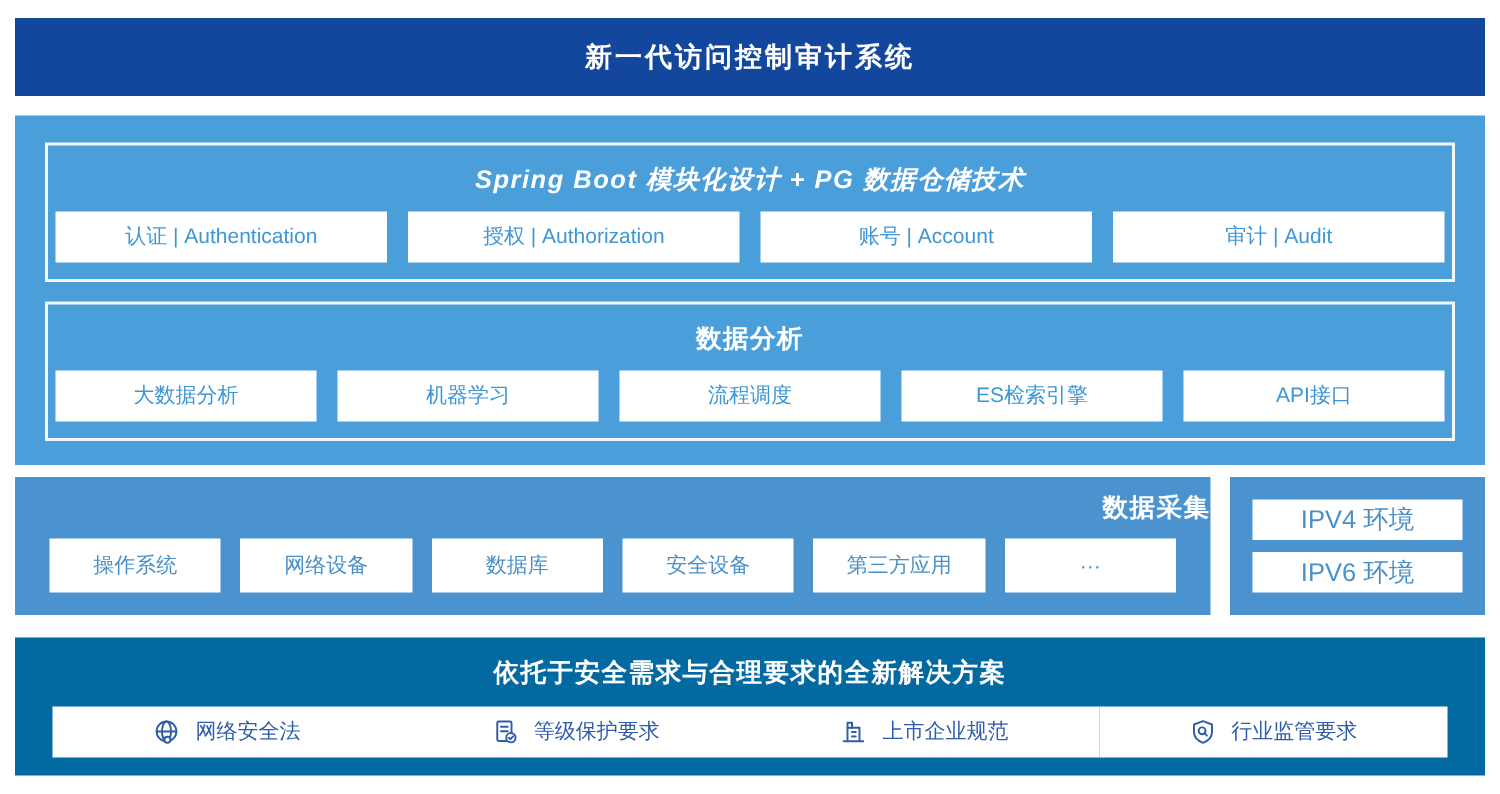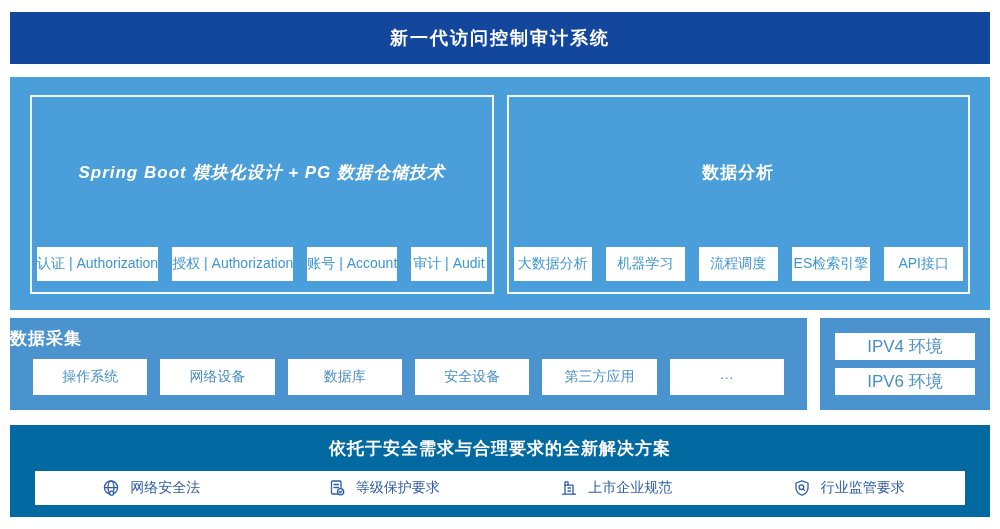--- a/index.html
+++ b/index.html
@@ -9,33 +9,33 @@
   }
   .band { position:absolute; left:10px; width:980px; box-sizing:border-box; }
 
   
   .header-band { top:12px; height:52px; background:#13479D;
     display:flex; align-items:center; justify-content:center; }
   .header-title { color:#fff; font-size:18px; font-weight:bold; letter-spacing:2px; }
 
   
   .platform-band { top:77px; height:233px; background:#4A9EDA;
-    padding:18px 20px 16px; display:flex; gap:13px; }
+    padding:18px 20px 16px; display:flex; flex-direction:column; gap:13px; }
   .panel { flex:1; border:2px solid #F4F8FC; display:flex; flex-direction:column; min-height:0; }
   .panel-title { flex:1; display:flex; align-items:center; justify-content:center;
     color:#fff; font-size:17px; font-weight:bold; letter-spacing:1px; }
   .panel-title.italic { font-style:italic; }
   .panel-row { display:flex; gap:14px; padding:0 5px 11px; }
   .wbox { flex:1; background:#fff; height:34px; display:flex; align-items:center;
     justify-content:center; font-size:14px; color:#3E96D5; white-space:nowrap; }
 
   
   .collect-main { position:absolute; left:10px; top:318px; width:797px; height:92px;
     background:#4B93CF; display:flex; flex-direction:column; box-sizing:border-box; }
-  .collect-title { margin-top:9px; text-align:left; color:#fff; font-size:17px;
+  .collect-title { margin-top:9px; text-align:right; color:#fff; font-size:17px;
     font-weight:bold; letter-spacing:1px; }
   .collect-row { display:flex; gap:13px; padding:9px 23px 0; }
   .collect-row .wbox { height:36px; color:#4A90C8; }
 
   .env-box { position:absolute; left:820px; top:318px; width:170px; height:92px;
     background:#4B93CF; display:flex; flex-direction:column; justify-content:center;
     gap:8px; padding:0 15px; box-sizing:border-box; }
   .env-item { background:#fff; height:27px; display:flex; align-items:center;
     justify-content:center; color:#4A90C8; font-size:17px; }
 
@@ -58,21 +58,21 @@
 
   <div class="band header-band">
     <div class="header-title">新一代访问控制审计系统</div>
   </div>
 
   <div class="band platform-band">
 
     <div class="panel">
       <div class="panel-title italic">Spring Boot 模块化设计 + PG 数据仓储技术</div>
       <div class="panel-row">
-        <div class="wbox">认证 | Authorization</div>
+        <div class="wbox">认证 | Authentication</div>
         <div class="wbox">授权 | Authorization</div>
         <div class="wbox">账号 | Account</div>
         <div class="wbox">审计 | Audit</div>
       </div>
     </div>
 
     <div class="panel">
       <div class="panel-title">数据分析</div>
       <div class="panel-row">
         <div class="wbox">大数据分析</div>

